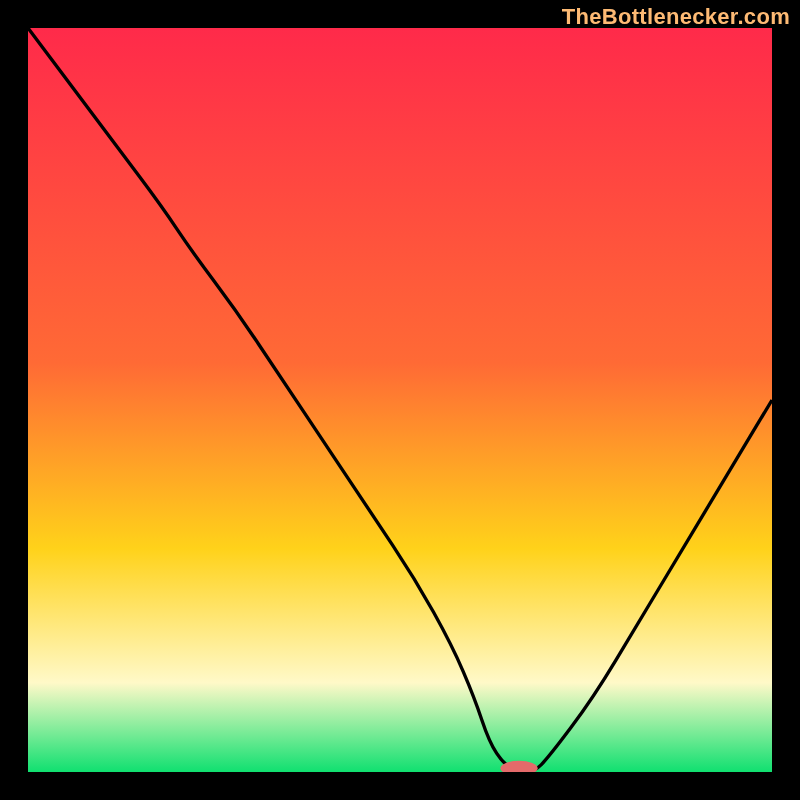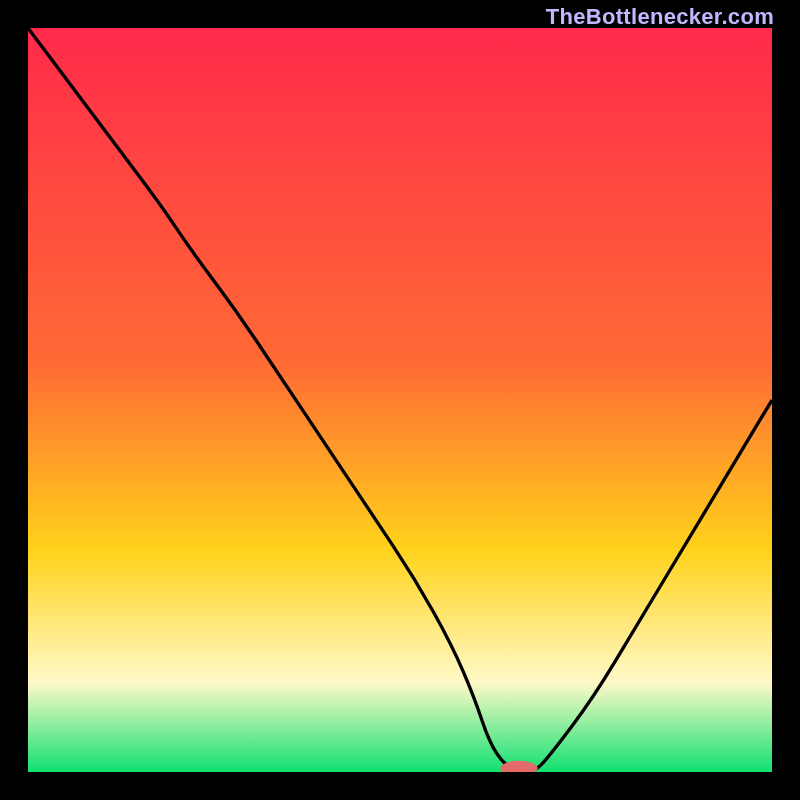--- a/index.html
+++ b/index.html
@@ -13,22 +13,22 @@
   }
   .frame {
     position: relative;
     width: 800px;
     height: 800px;
     background: #000;
   }
   .attribution {
     position: absolute;
     top: 4px;
-    right: 26px;
-    color: #c4b5fd;
+    right: 10px;
+    color: #fdba74;
     font-size: 22px;
     font-weight: bold;
     letter-spacing: 0.3px;
     z-index: 10;
   }
   .plot-outer {
     position: absolute;
     left: 28px;
     top: 28px;
     width: 744px;

